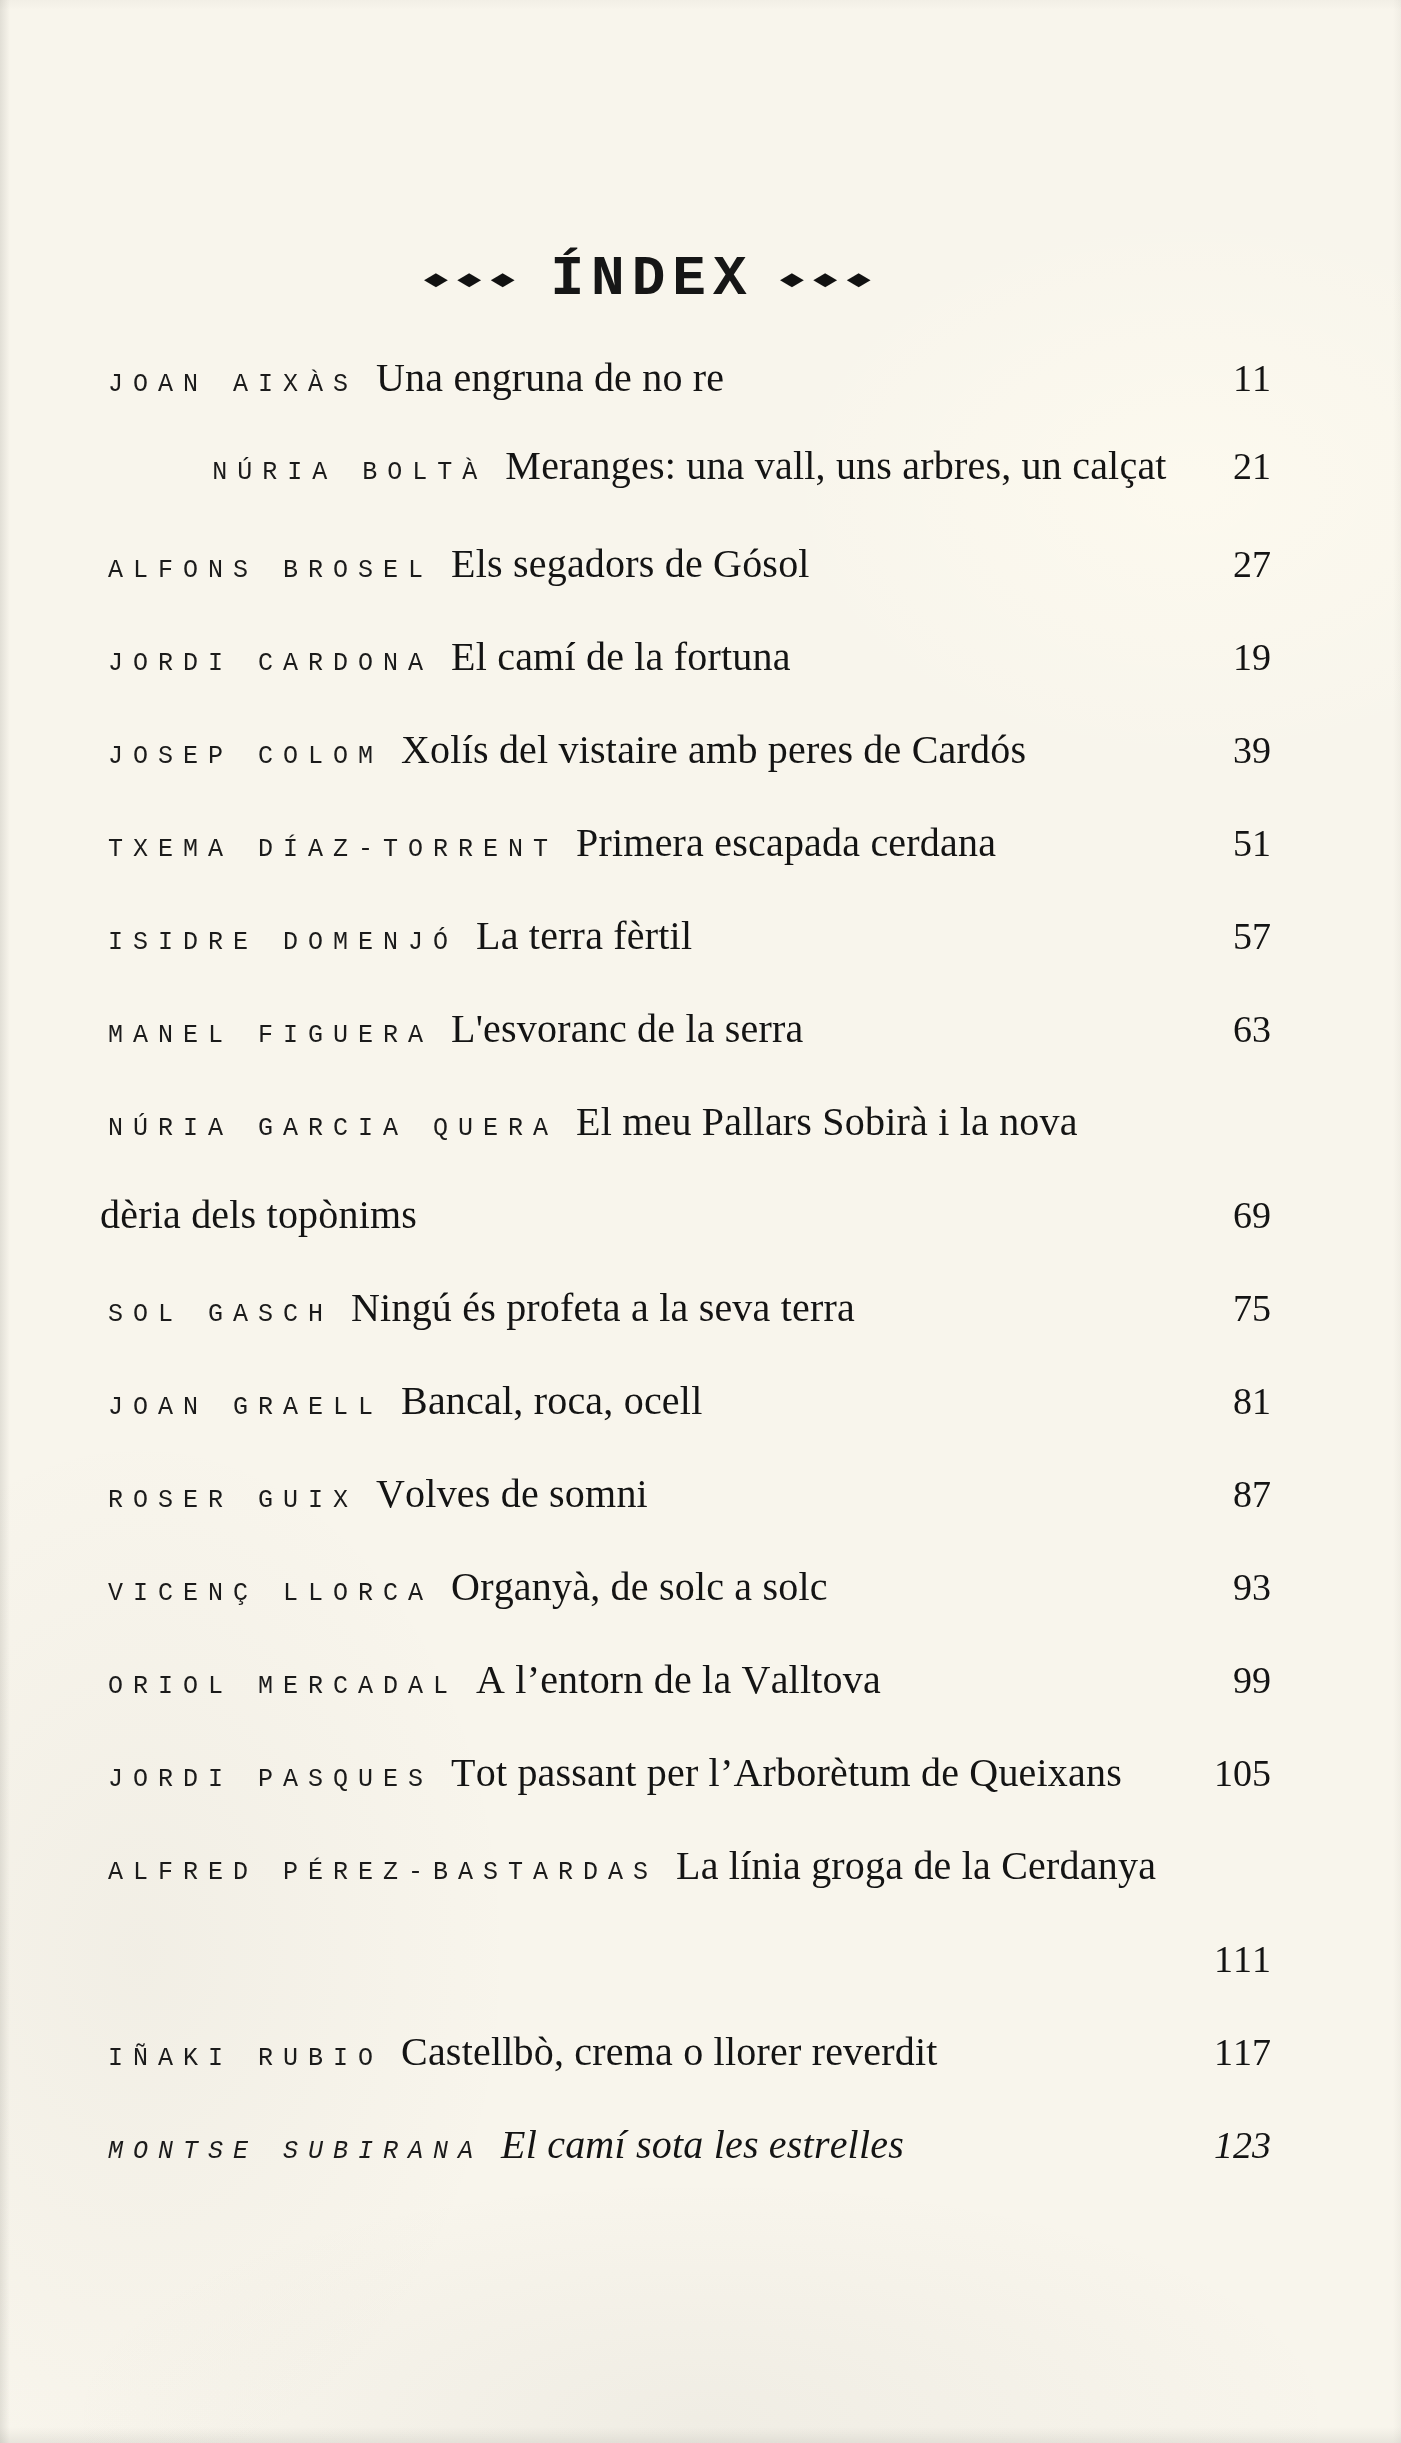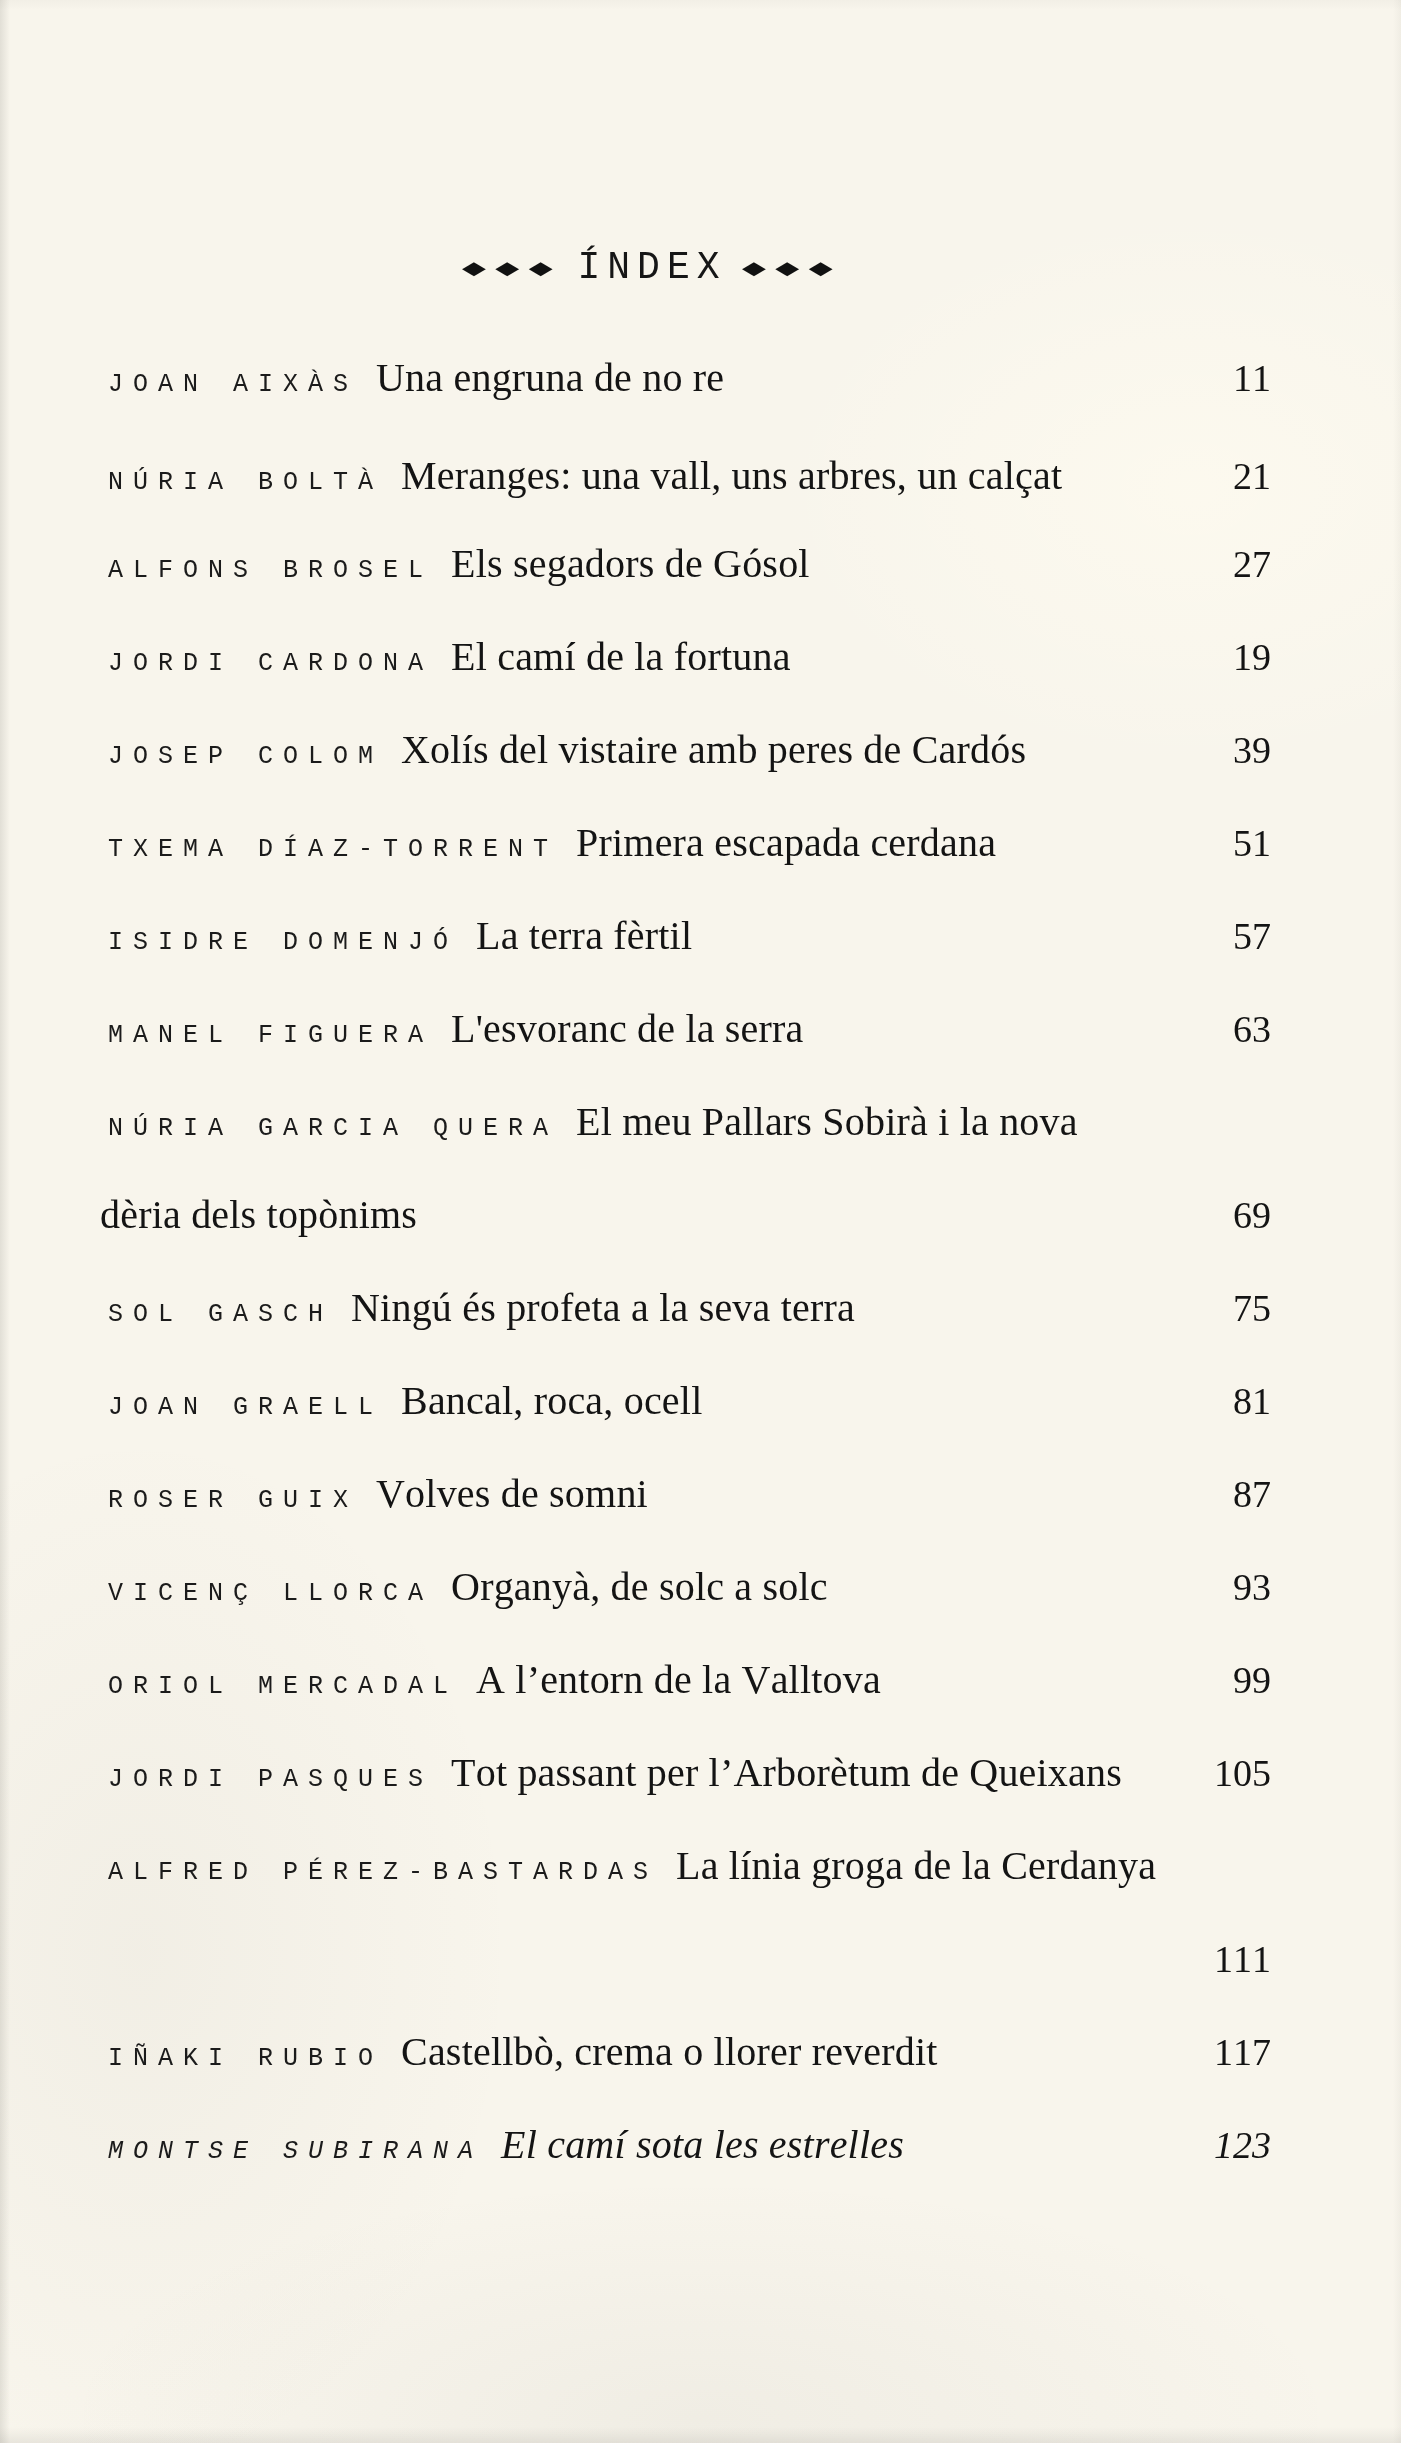--- a/index.html
+++ b/index.html
@@ -39,24 +39,24 @@
     top: 238px;
     left: 0;
     width: 1304px; 
     display: flex;
     justify-content: center;
     align-items: center;
     gap: 28px;
     white-space: nowrap;
   }
   .page-title {
-    margin: 0;
+    margin: 11px;
     font-family: "Liberation Mono", "DejaVu Sans Mono", monospace;
-    font-weight: 400;
-    font-size: 38px;
+    font-weight: 700;
+    font-size: 56px;
     letter-spacing: 7px;
     line-height: 60px;
     color: #161616;
   }
   .ornament {
     font-family: "DejaVu Sans", sans-serif;
     font-size: 23px;
     letter-spacing: 7px;
     color: #111;
     transform: scaleX(1.35) scaleY(0.8);
@@ -104,21 +104,21 @@
     <span class="ornament">◆◆◆</span>
     <h1 class="page-title">ÍNDEX</h1>
     <span class="ornament">◆◆◆</span>
   </div>
 
   <div id="entries">
       <div class="row" style="top: 352px;">
     <span class="author">JOAN AIXÀS</span><span class="work">Una engruna de no re</span>
     <span class="page-num">11</span>
   </div>
-      <div class="row" style="top: 450px;">
+      <div class="row" style="top: 440px; text-align: center;">
     <span class="author">NÚRIA BOLTÀ</span><span class="work">Meranges: una vall, uns arbres, un calçat</span>
     <span class="page-num">21</span>
   </div>
       <div class="row" style="top: 538px;">
     <span class="author">ALFONS BROSEL</span><span class="work">Els segadors de Gósol</span>
     <span class="page-num">27</span>
   </div>
       <div class="row" style="top: 631px;">
     <span class="author">JORDI CARDONA</span><span class="work">El camí de la fortuna</span>
     <span class="page-num">19</span>

